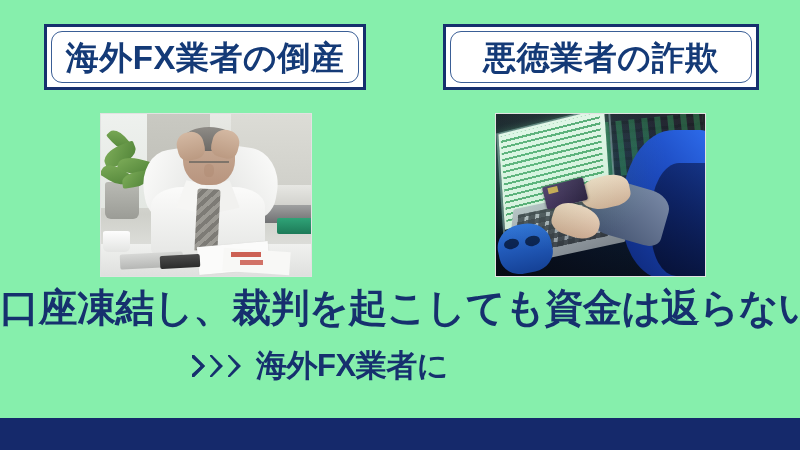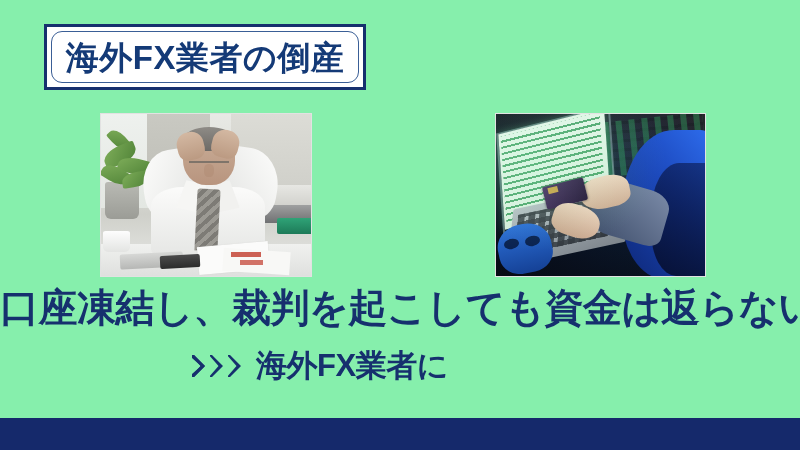--- a/index.html
+++ b/index.html
@@ -385,20 +385,25 @@
 <body>
 
 <div class="stage">
 
   <div class="title-box" id="title-box-left">
     <div class="title-box-inner">
       <span class="title-text">海外FX業者の倒産</span>
     </div>
   </div>
 
+  <div class="title-box" id="title-box-right">
+    <div class="title-box-inner">
+      <span class="title-text">悪徳業者の詐欺</span>
+    </div>
+  </div>
 
   <div class="photo" id="photo-left">
     <div class="ph-layer lp-bg"></div>
     <div class="ph-layer lp-wallL"></div>
     <div class="ph-layer lp-wallmid"></div>
     <div class="ph-layer lp-wallR"></div>
     <div class="ph-layer lp-plantpot"></div>
     <div class="ph-layer lp-leaf lp-l5"></div>
     <div class="ph-layer lp-leaf lp-l1"></div>
     <div class="ph-layer lp-leaf lp-l2"></div>

